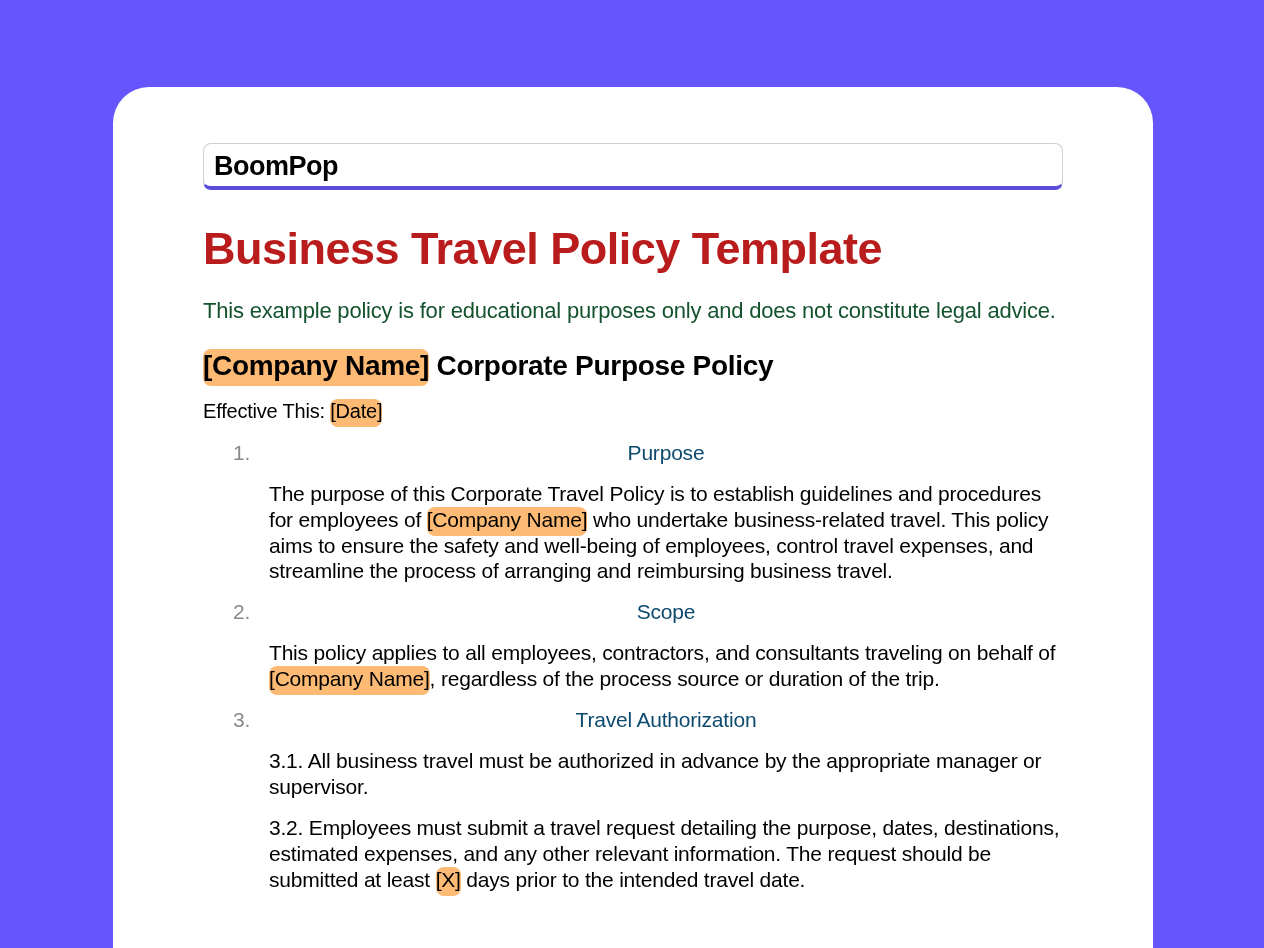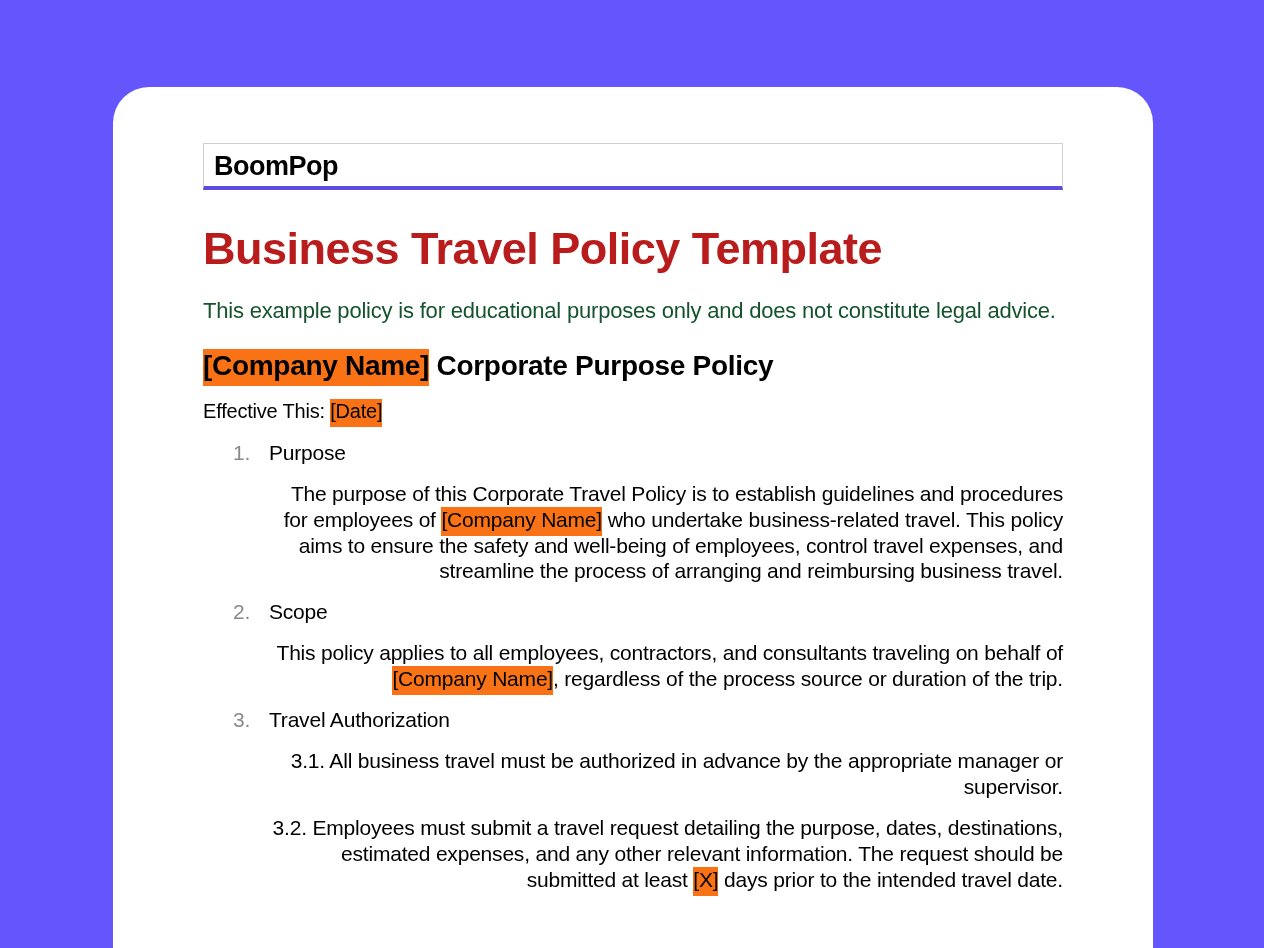--- a/index.html
+++ b/index.html
@@ -1,18 +1,19 @@
 <!DOCTYPE html>
 <html><head>
   <meta charset="utf-8">
   <style>
     * {
       margin: 0;
       padding: 0;
       box-sizing: border-box;
+      border-radius: 8px;
     }
     body {
       background-color: #6455fc;
       font-family: -apple-system, BlinkMacSystemFont, "Segoe UI", Helvetica, Arial, sans-serif;
       width: 1264px;
       height: 948px;
       overflow: hidden;
       -webkit-font-smoothing: antialiased;
     }
     .document-card {
@@ -53,21 +54,21 @@
       margin-bottom: 24px;
     }
     .company-heading {
       font-size: 28px;
       font-weight: 700;
       color: #000;
       letter-spacing: -0.3px;
       margin-bottom: 18px;
     }
     .highlight {
-      background-color: #f97316;
+      background-color: #fdba74;
       padding: 1px 0 5px 0;
     }
     .effective-date {
       font-size: 20px;
       color: #000;
       margin-bottom: 18px;
       letter-spacing: -0.2px;
     }
     ol.main-list {
       list-style: none;
@@ -82,31 +83,31 @@
     ol.main-list > li::before {
       content: counter(main-counter) ".";
       position: absolute;
       left: -36px;
       color: #8a8a8a;
       font-size: 21px;
       letter-spacing: -0.2px;
     }
     .section-title {
       font-size: 21px;
-      color: #000000;
+      color: #0c4a6e;
       letter-spacing: -0.2px;
       margin-bottom: 16px;
+      text-align: center;
     }
     .section-body {
       font-size: 21px;
       color: #000;
       line-height: 1.23;
       letter-spacing: -0.2px;
       margin-bottom: 16px;
-      text-align: right;
     }
   </style>
 </head>
 <body>
 
 <div class="document-card">
   <div class="header-bar">
     <div class="brand-text">BoomPop</div>
   </div>
 

